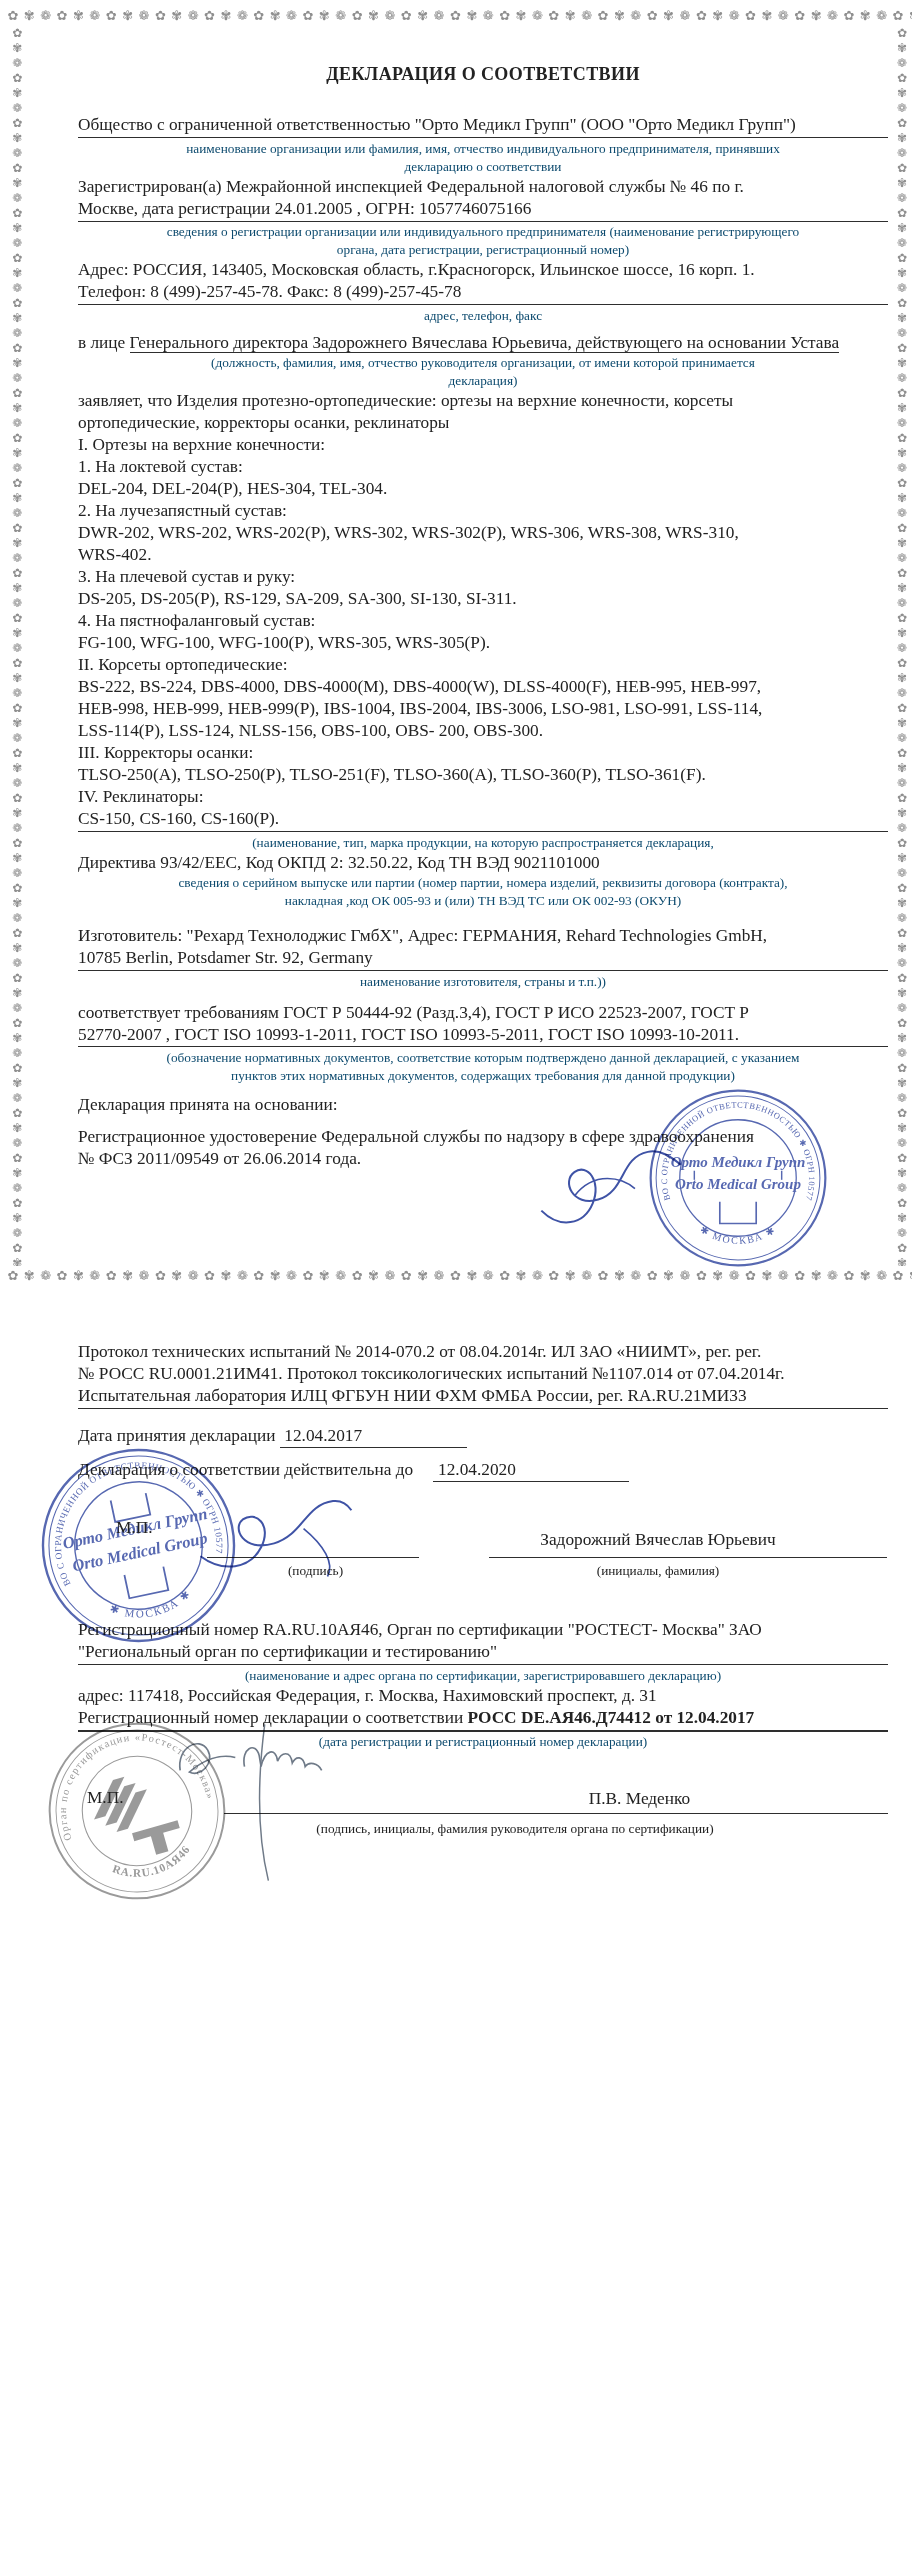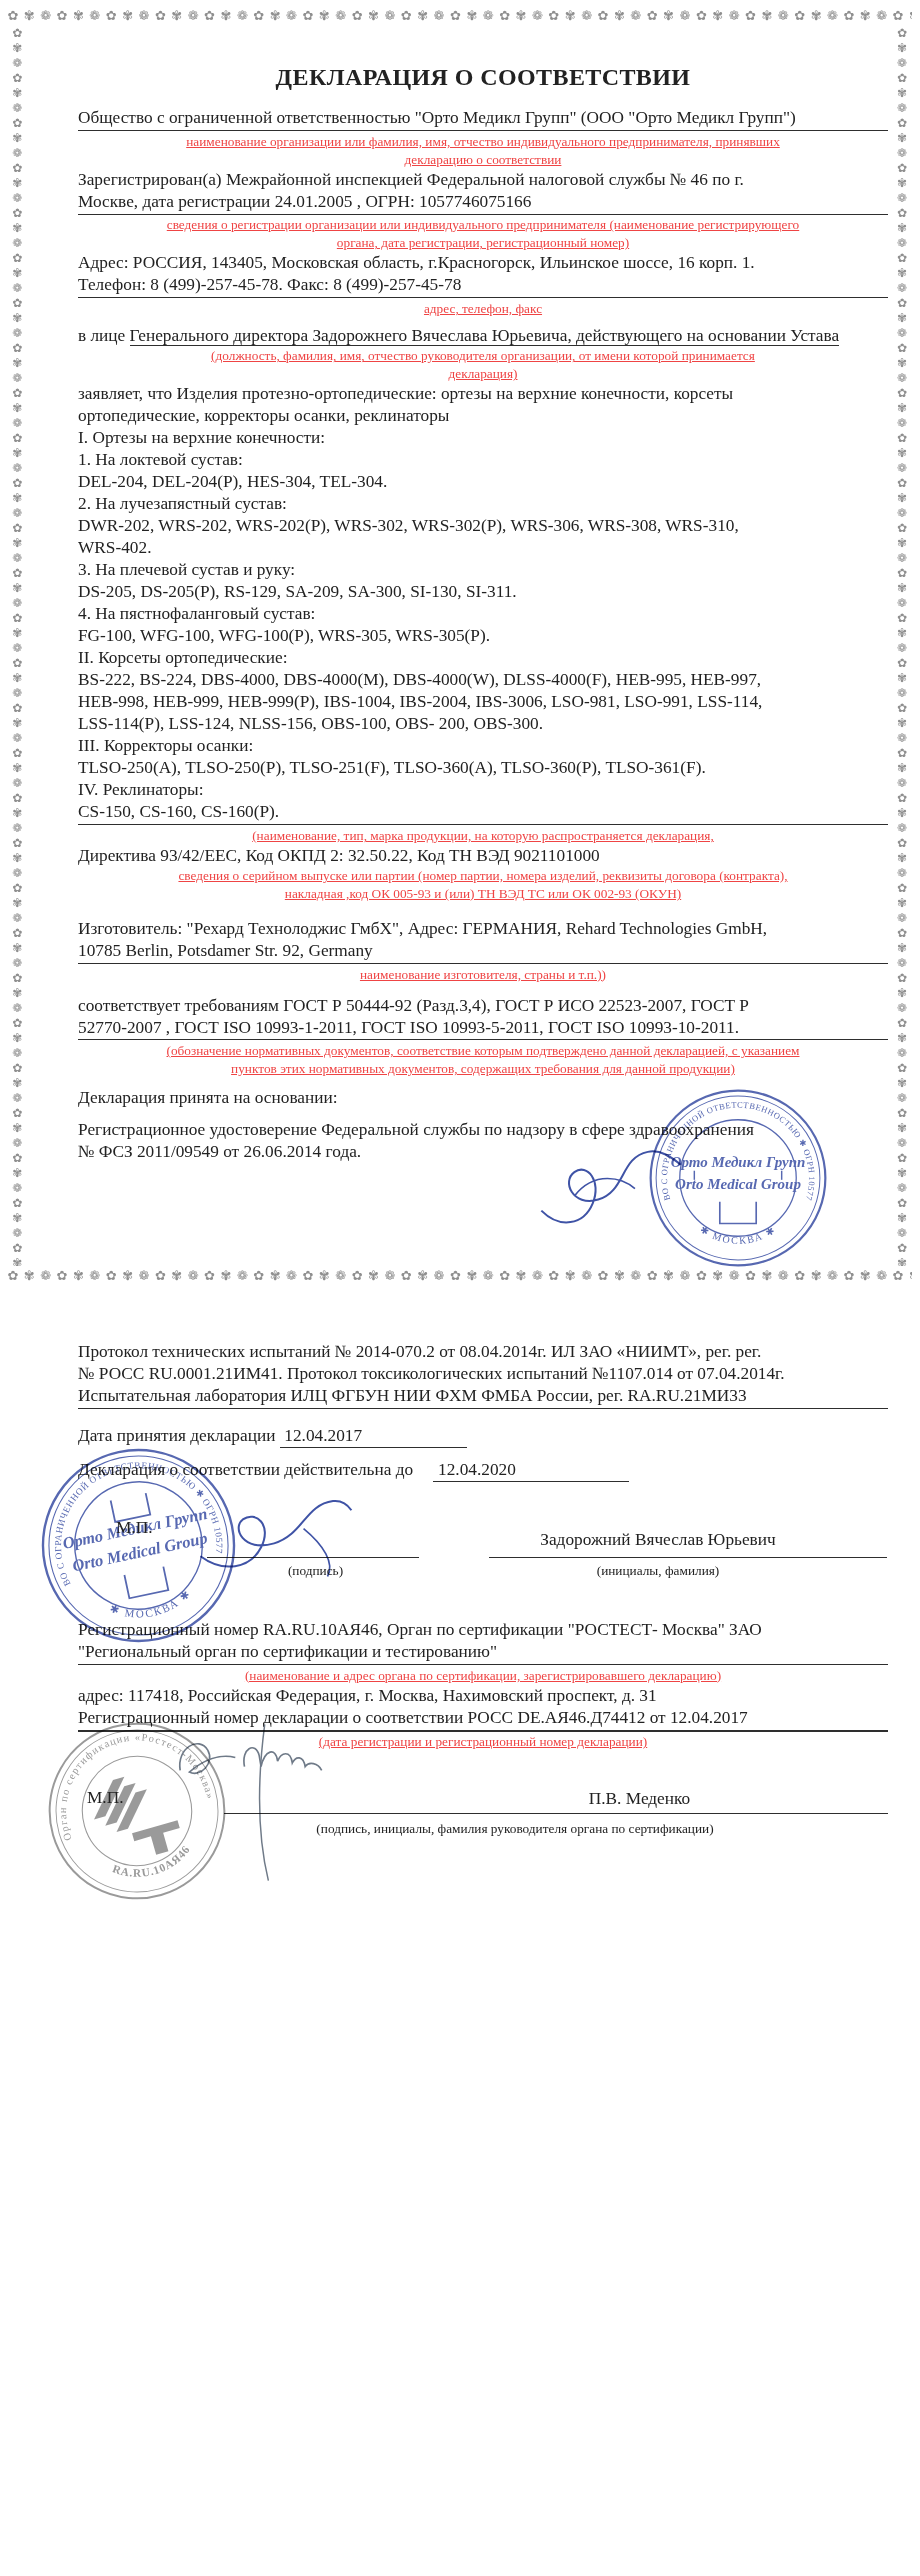--- a/index.html
+++ b/index.html
@@ -6,29 +6,29 @@
   .page{position:relative;width:920px;height:2576px;background:#ffffff;overflow:hidden;
         font-family:"Liberation Serif",serif;color:#222222;}
   
   .b-h{position:absolute;left:7.4px;width:905px;height:20px;overflow:hidden;white-space:nowrap;
        font-family:"DejaVu Sans",sans-serif;font-size:13px;line-height:20px;letter-spacing:5.5px;color:#8f8f8f;}
   .b-v{position:absolute;width:20px;height:1240px;top:26px;overflow:hidden;text-align:center;
        font-family:"DejaVu Sans",sans-serif;font-size:12px;color:#8f8f8f;}
   .b-v span{display:block;line-height:15px;}
   
   .flow{position:absolute;left:78px;width:810px;}
-  .title{font-size:24px;font-weight:bold;text-align:center;letter-spacing:0.4px;margin-bottom:3px;}
+  .title{font-size:18px;font-weight:bold;text-align:center;letter-spacing:0.4px;margin-bottom:16px;}
   .line{font-size:17.3px;line-height:22px;}
   .rule{border-bottom:1.2px solid #2e2e2e;padding-bottom:0.9px;margin-bottom:1.8px;}
   .thick{border-bottom-width:2.4px;}
-  .cap{font-size:13.3px;line-height:18px;text-align:center;color:#ef4444;text-decoration:underline;}
+  .cap{font-size:13.3px;line-height:18px;text-align:center;color:#0c4a6e;}
   .gap{width:100%;}
   .ufield{display:inline-block;border-bottom:1.2px solid #2e2e2e;padding:0 7.4px 0 4.6px;}
   .upart{border-bottom:1.2px solid #2e2e2e;}
-  .bold{font-weight:normal;}
+  .bold{font-weight:bold;}
   
   .sig-line{position:absolute;border-top:1.2px solid #2e2e2e;height:0;}
   .cap-abs{position:absolute;font-size:13.3px;line-height:17.5px;text-align:center;}
   .name-abs{position:absolute;font-size:17.3px;line-height:22px;text-align:center;}
   .mp-abs{position:absolute;font-size:17.3px;z-index:6;}
   
   .stamp{position:absolute;mix-blend-mode:multiply;opacity:.88;z-index:5;}
   .sig{position:absolute;mix-blend-mode:multiply;z-index:5;}
   .stamp svg text{font-family:"Liberation Serif",serif;fill:currentColor;}
   .ring-lg{font-size:9.3px;letter-spacing:.6px;}

